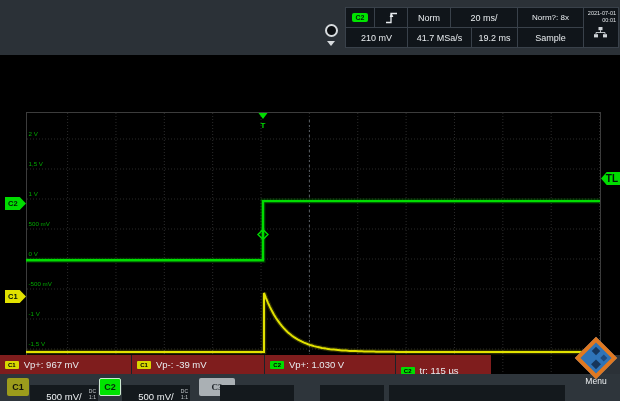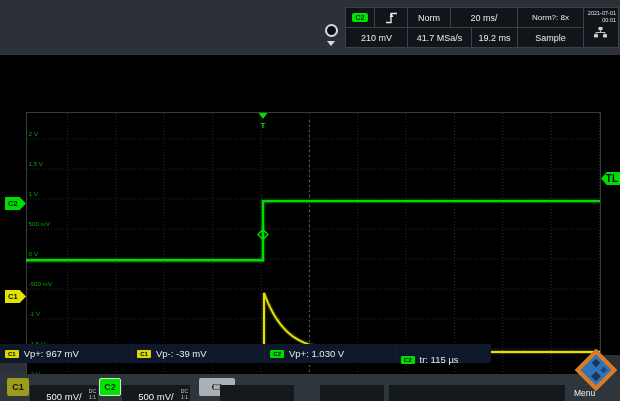--- a/index.html
+++ b/index.html
@@ -34,21 +34,21 @@
   .chan-tag{position:absolute;width:21px;height:13px;color:#05130a;font-size:7.5px;font-weight:bold;
     display:flex;align-items:center;justify-content:flex-start;padding-left:3px;box-sizing:border-box;
     clip-path:polygon(0 0,70% 0,100% 50%,70% 100%,0 100%);z-index:4;}
   .tag-c2{left:5px;top:197px;background:#00dc00;}
   .tag-c1{left:5px;top:290px;background:#e2e200;}
   .tag-tl{position:absolute;left:601px;top:172px;width:19px;height:13px;background:#00dc00;
     color:#05130a;font-size:10px;font-weight:bold;display:flex;align-items:center;justify-content:flex-end;
     padding-right:2px;box-sizing:border-box;clip-path:polygon(30% 0,100% 0,100% 100%,30% 100%,0 50%);z-index:4;}
 
   
-  .meas-bar{position:absolute;left:0;top:344px;width:491px;height:19px;background:#0f172a;display:flex;}
+  .meas-bar{position:absolute;left:0;top:355px;width:491px;height:19px;background:#7f1d1d;display:flex;}
   .meas-cell{display:flex;align-items:center;gap:5px;padding-left:5px;box-sizing:border-box;
     border-right:1px solid #1b2228;color:#e8ecef;font-size:9.5px;white-space:nowrap;}
   .m0{width:153px;}.m1{width:154px;text-align:center;}.m2{width:151px;}.m3{width:110px;border-right:none;margin-top:12px;}
   .meas-badge{font-size:6px;font-weight:bold;color:#000;padding:1px 3px;border-radius:1px;}
   .badge-c1{background:#d8d800;}
   .badge-c2{background:#00dc00;}
 
   
   .chan-bar{position:absolute;left:0;top:374px;width:620px;height:27px;background:#2e353b;}
   .ch-badge{position:absolute;top:4px;height:18px;width:22px;display:flex;align-items:center;
@@ -57,21 +57,21 @@
   .ch2-badge{left:99px;background:#00e400;color:#06280c;border:1px solid #cfe9d2;box-sizing:border-box;}
   .ch3-badge{left:199px;width:36px;background:#aab0b4;color:#20262b;font-family:Liberation Serif, serif;}
   .ch4-badge{left:299px;width:27px;background:#fca5a5;color:#20262b;margin-top:48px;}
   .ch-panel{position:absolute;top:11px;height:22px;background:#14191d;color:#eef1f3;font-size:9.5px;}
   .ch-scale{display:flex;align-items:center;justify-content:center;height:100%;}
   .ch-mini{position:absolute;right:2px;top:3px;font-size:5px;line-height:6px;color:#c5cacd;text-align:right;}
   .p1{left:30px;width:68px;}.p2{left:122px;width:68px;}
   .p3{left:220px;width:74px;}.p4{left:320px;width:64px;}.p5{left:389px;width:176px;}
 
   
-  .menu-block{position:absolute;left:574px;top:352px;width:44px;height:48px;z-index:6;}
+  .menu-block{position:absolute;left:574px;top:340px;width:44px;height:48px;z-index:6;text-align:center;}
   .rs-diamond{width:22px;height:22px;margin:3px auto 0 auto;background:#2f74b8;
     border:4px solid #e07820;transform:rotate(45deg);position:relative;}
   .rs-diamond .sq1{position:absolute;left:3px;top:3px;width:6px;height:6px;background:#16365c;}
   .rs-diamond .sq2{position:absolute;right:3px;bottom:3px;width:7px;height:7px;background:#16365c;}
   .rs-diamond .sq3{position:absolute;right:3px;top:3px;width:5px;height:5px;background:#1d4a7e;}
   .menu-label{color:#eef1f3;font-size:8.5px;margin-top:3px;}
 </style>
 </head>
 <body>
 

